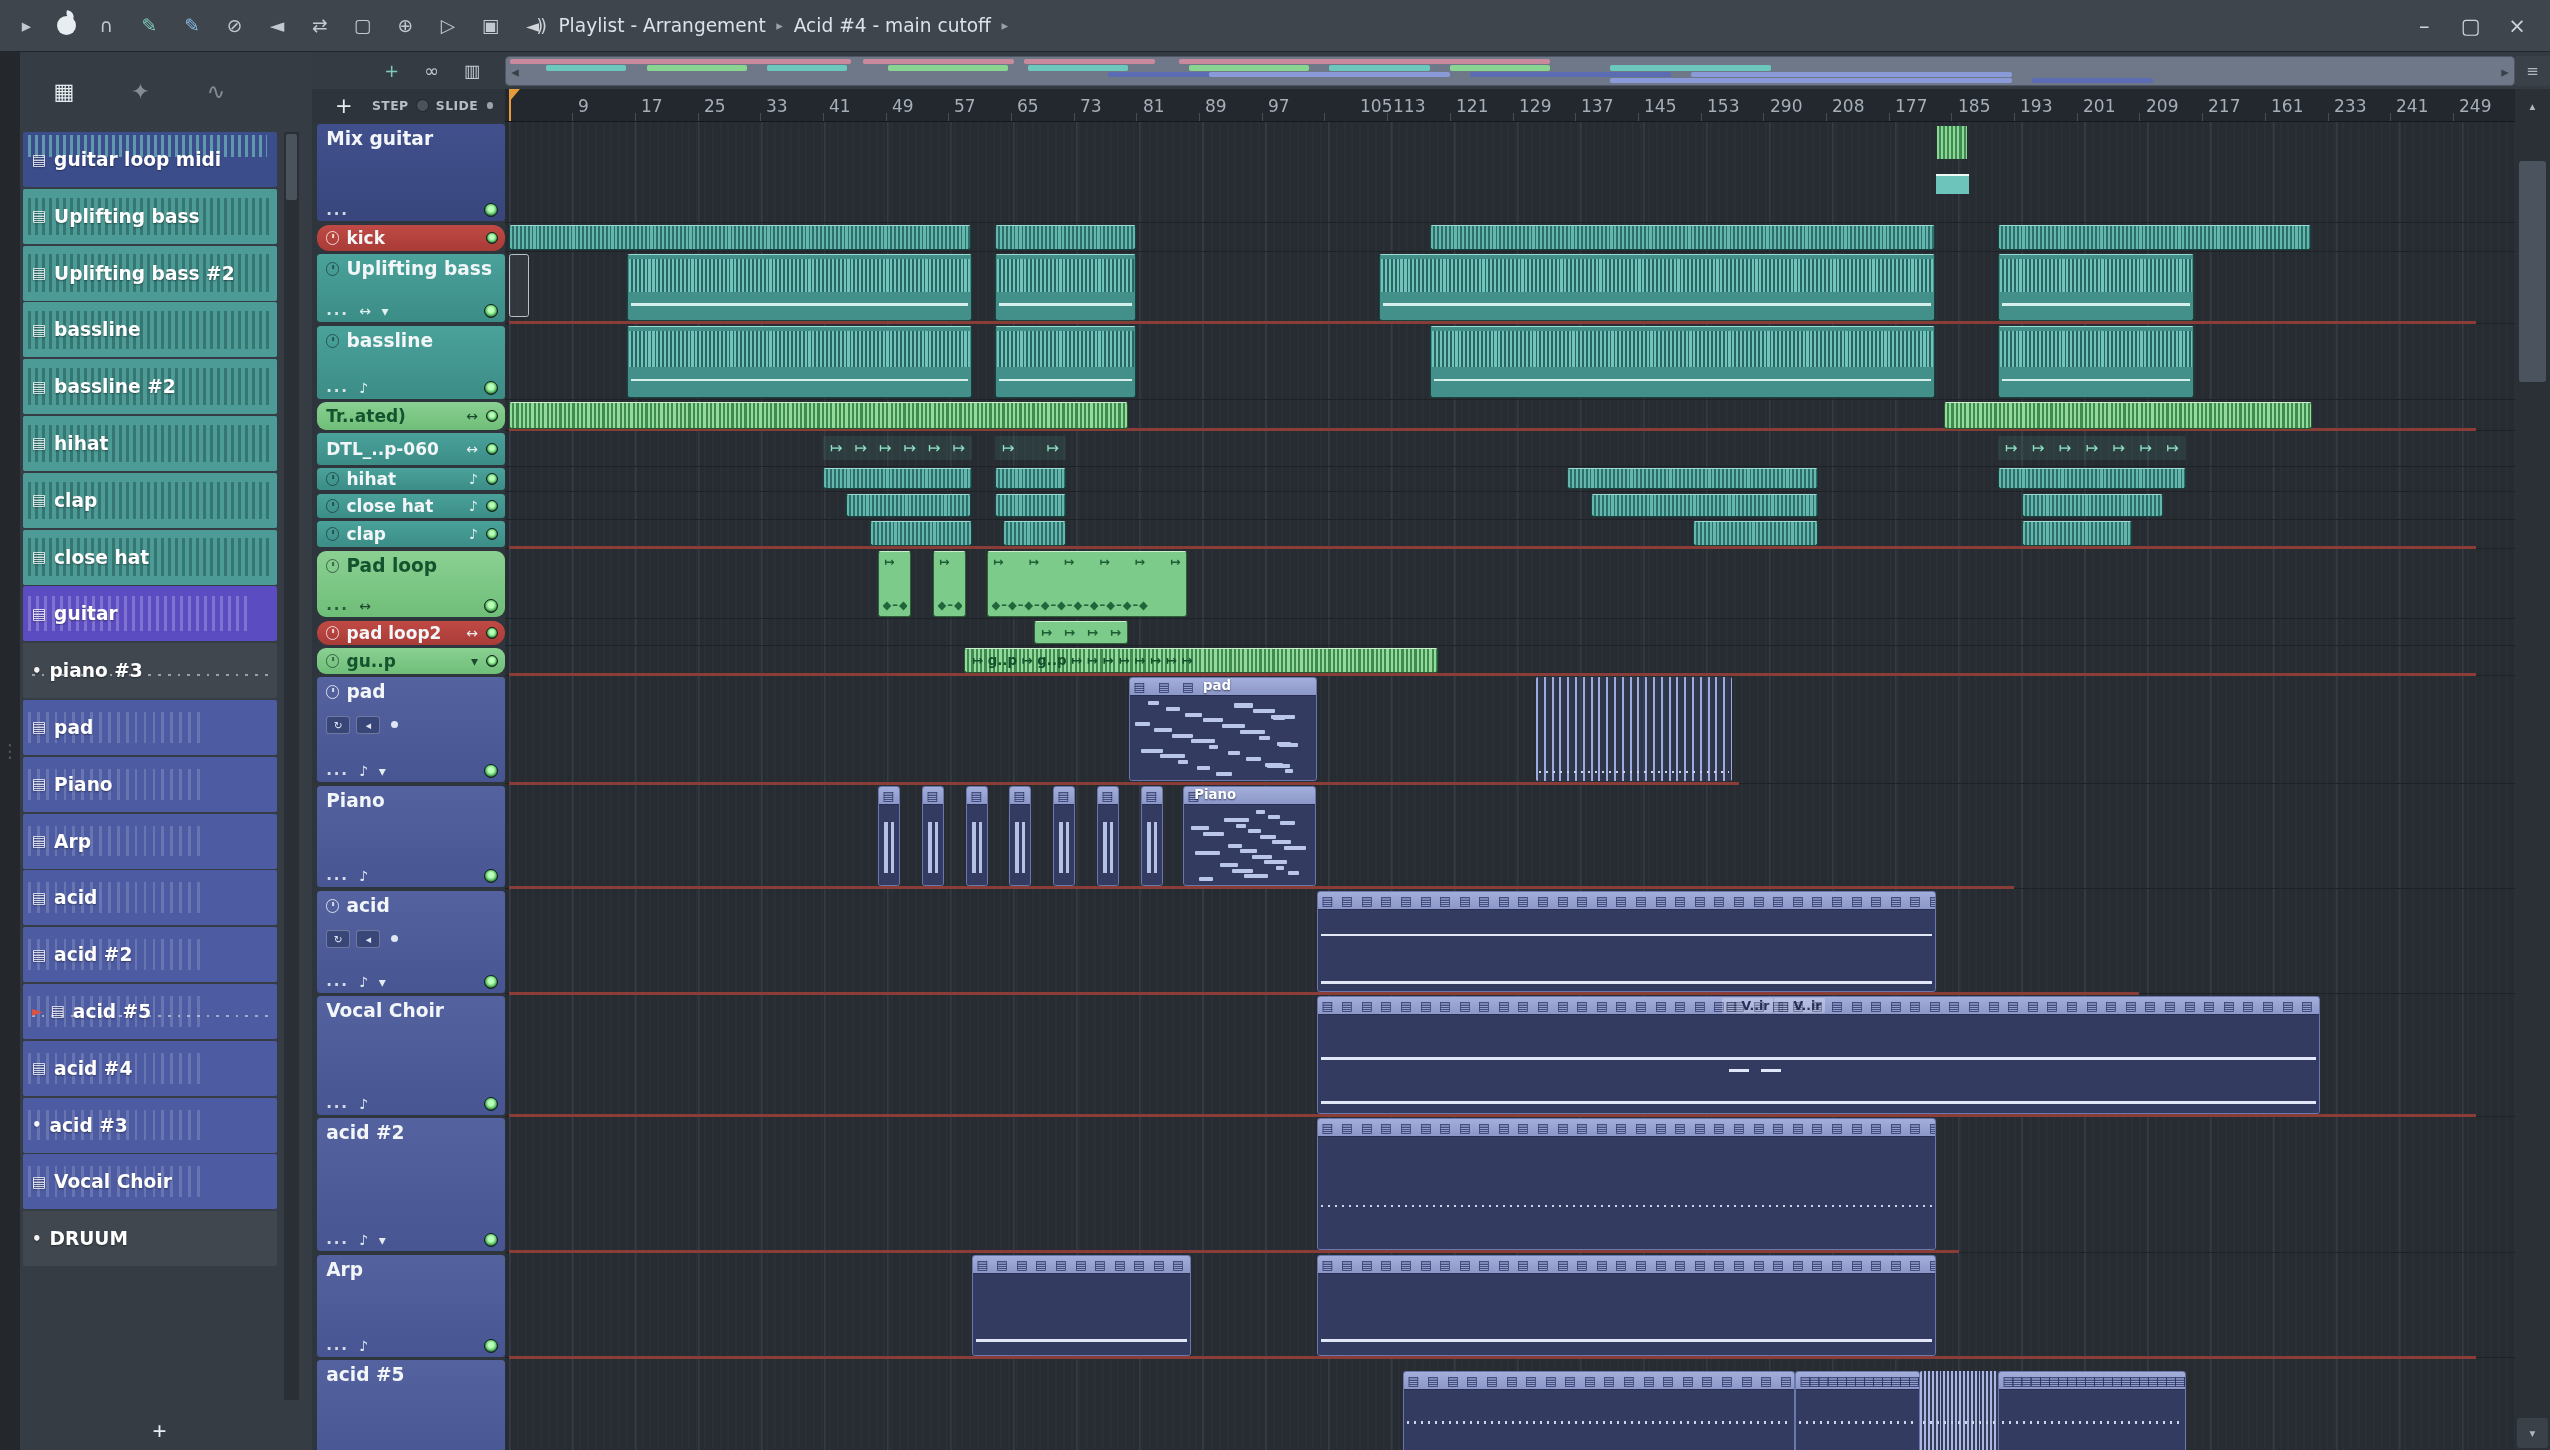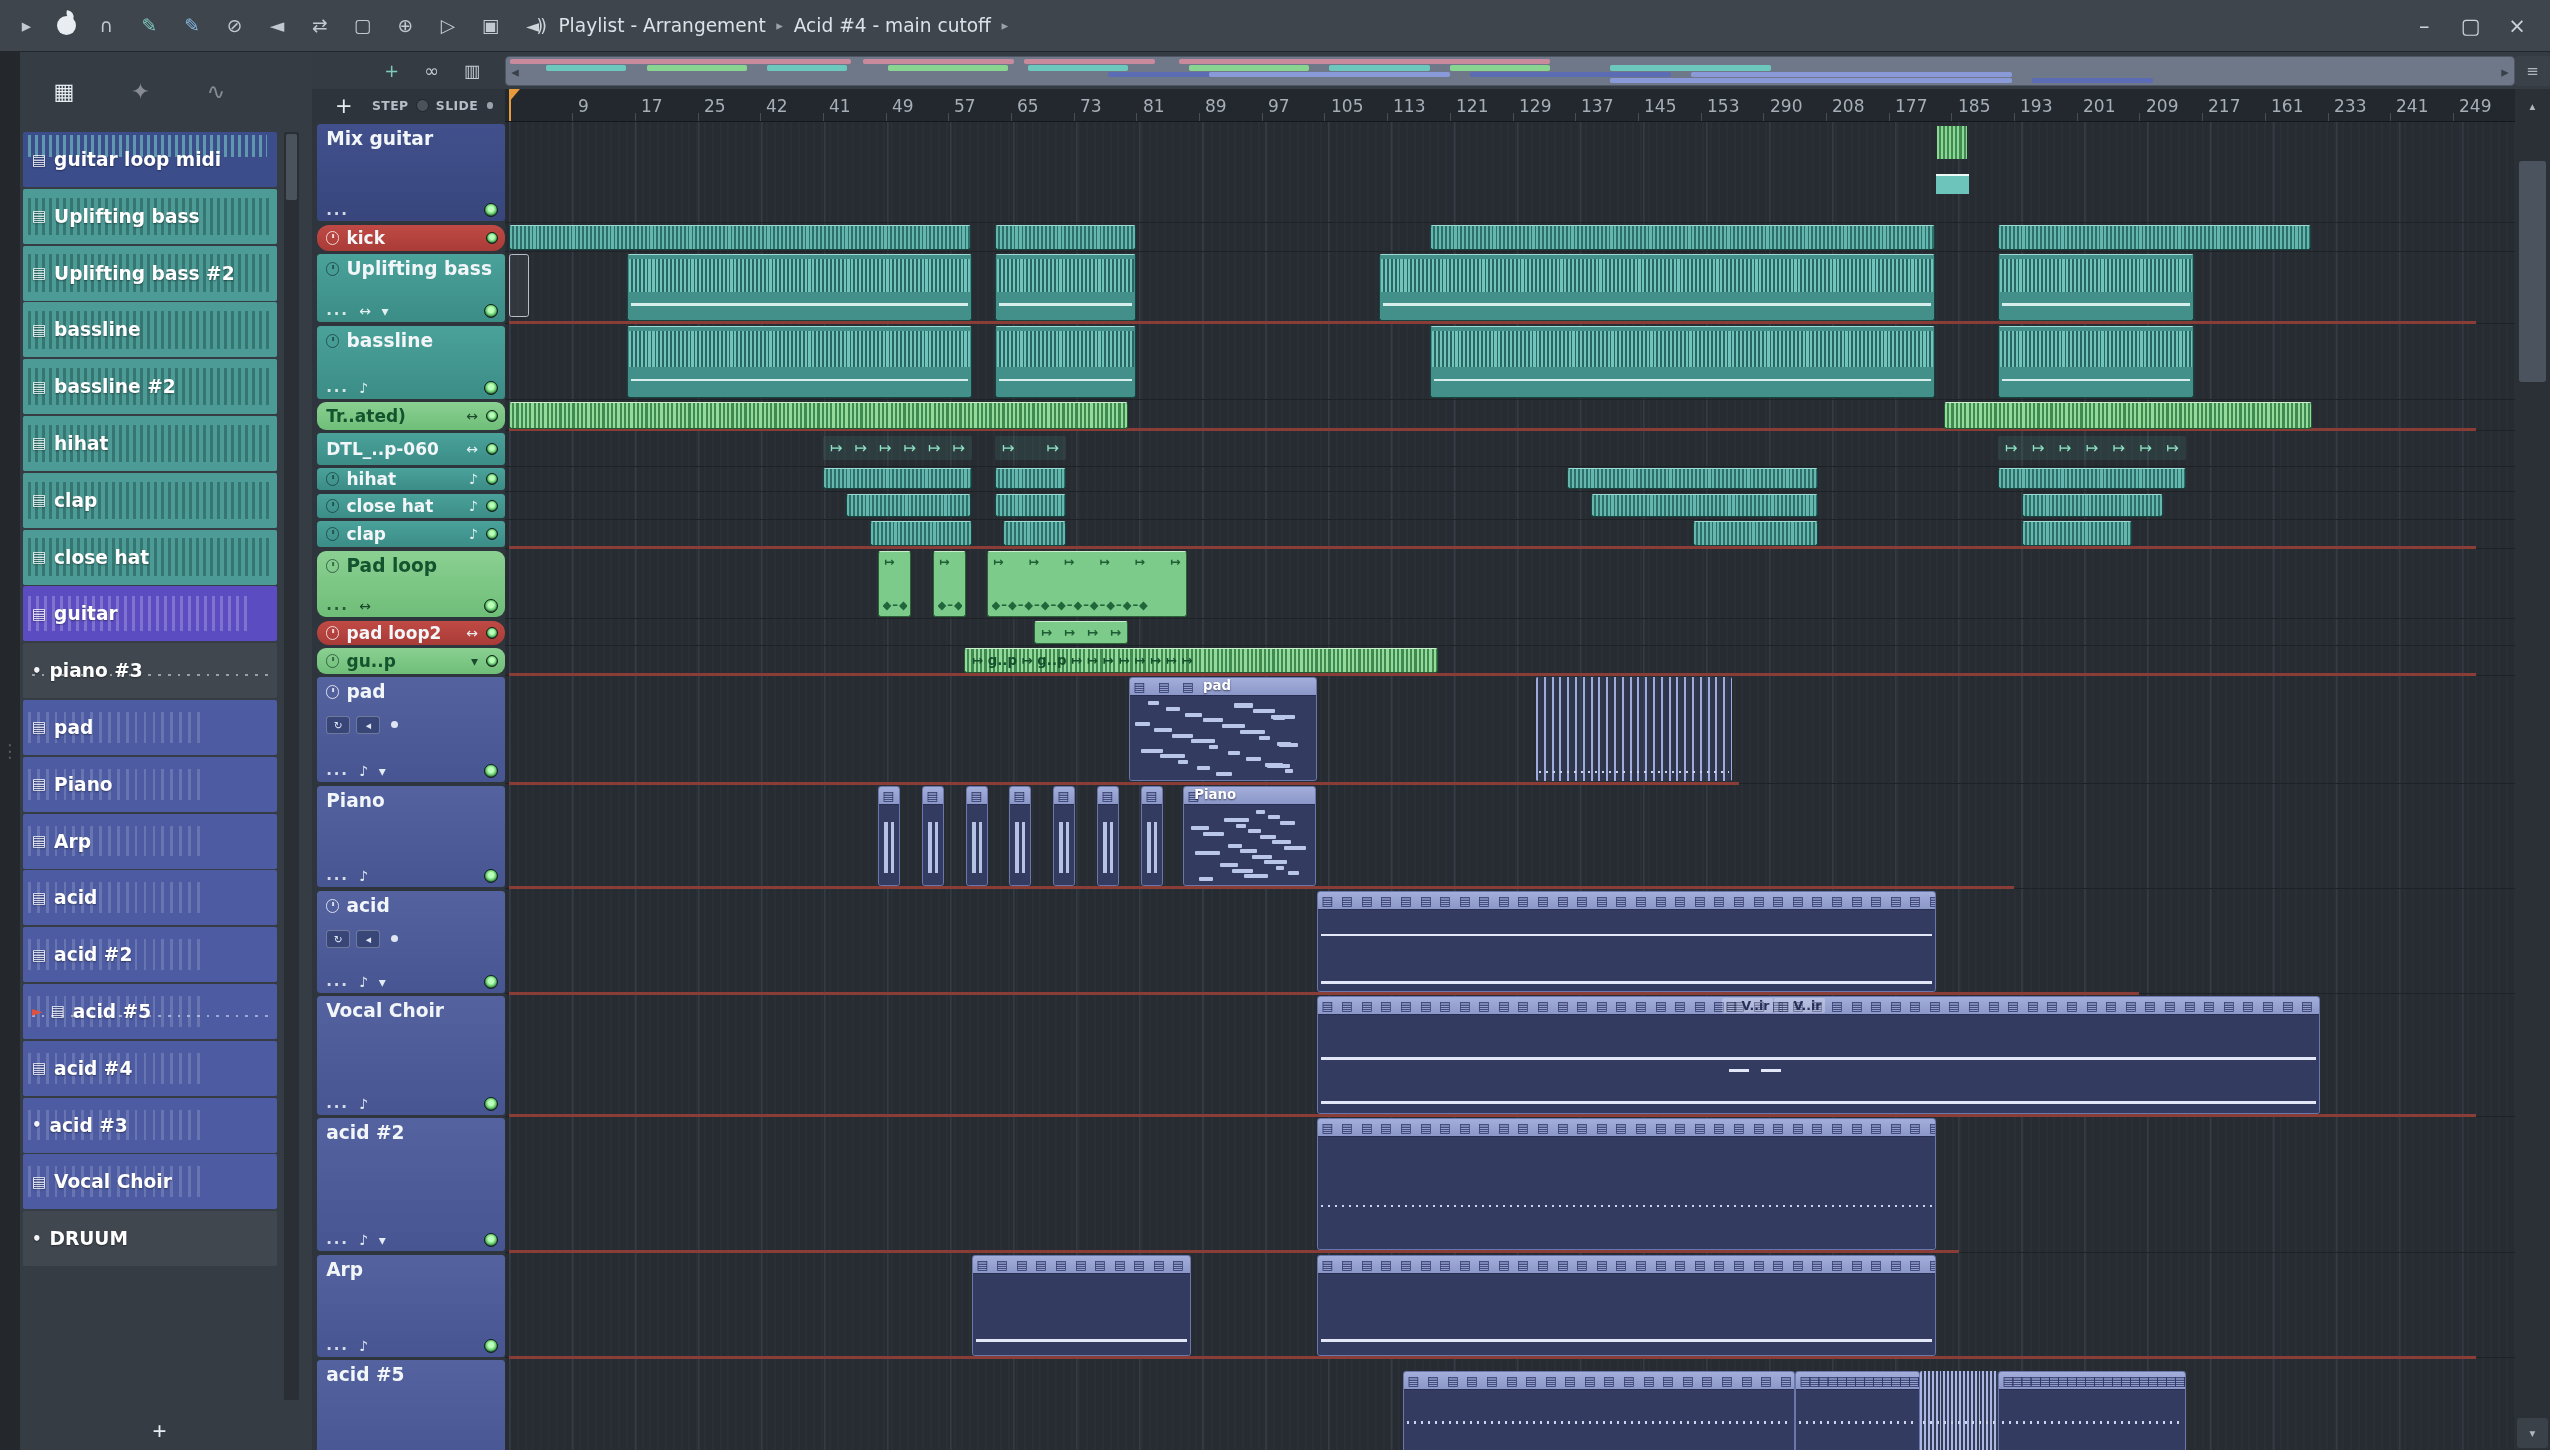--- a/index.html
+++ b/index.html
@@ -358,39 +358,39 @@
           <span class="corner-dot"></span>
         </div>
         <div class="ruler" id="ruler">
             <i class="rtick" style="left: 67px;"></i>
             <span class="rlabel" style="left: 73px;">9</span>
             <i class="rtick" style="left: 130px;"></i>
             <span class="rlabel" style="left: 136px;">17</span>
             <i class="rtick" style="left: 193px;"></i>
             <span class="rlabel" style="left: 199px;">25</span>
             <i class="rtick" style="left: 255px;"></i>
-            <span class="rlabel" style="left: 261px;">42</span>
+            <span class="rlabel" style="left: 261px;">33</span>
             <i class="rtick" style="left: 318px;"></i>
             <span class="rlabel" style="left: 324px;">41</span>
             <i class="rtick" style="left: 381px;"></i>
             <span class="rlabel" style="left: 387px;">49</span>
             <i class="rtick" style="left: 443px;"></i>
             <span class="rlabel" style="left: 449px;">57</span>
             <i class="rtick" style="left: 506px;"></i>
             <span class="rlabel" style="left: 512px;">65</span>
             <i class="rtick" style="left: 569px;"></i>
             <span class="rlabel" style="left: 575px;">73</span>
             <i class="rtick" style="left: 631px;"></i>
             <span class="rlabel" style="left: 638px;">81</span>
             <i class="rtick" style="left: 694px;"></i>
             <span class="rlabel" style="left: 700px;">89</span>
             <i class="rtick" style="left: 757px;"></i>
             <span class="rlabel" style="left: 763px;">97</span>
             <i class="rtick" style="left: 819px;"></i>
-            <span class="rlabel" style="left: 826px;">105</span>
+            <span class="rlabel" style="left: 855px;">105</span>
             <i class="rtick" style="left: 882px;"></i>
             <span class="rlabel" style="left: 888px;">113</span>
             <i class="rtick" style="left: 945px;"></i>
             <span class="rlabel" style="left: 951px;">121</span>
             <i class="rtick" style="left: 1008px;"></i>
             <span class="rlabel" style="left: 1014px;">129</span>
             <i class="rtick" style="left: 1070px;"></i>
             <span class="rlabel" style="left: 1076px;">137</span>
             <i class="rtick" style="left: 1133px;"></i>
             <span class="rlabel" style="left: 1139px;">145</span>

